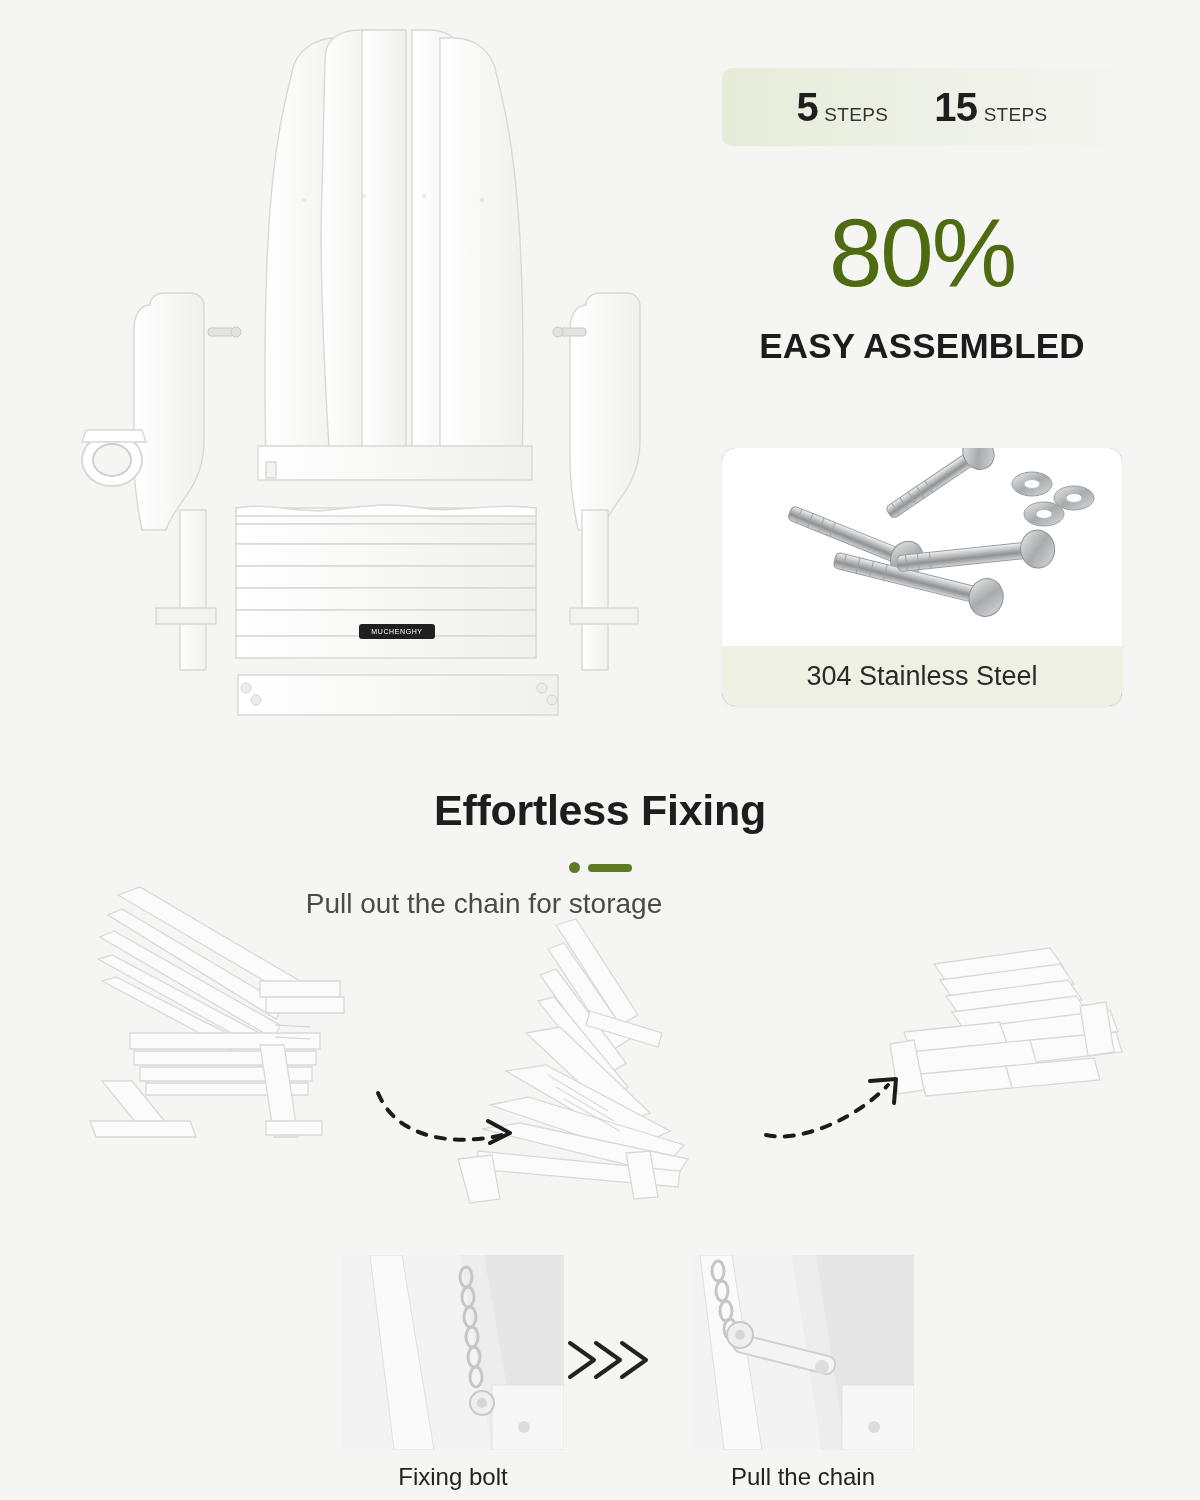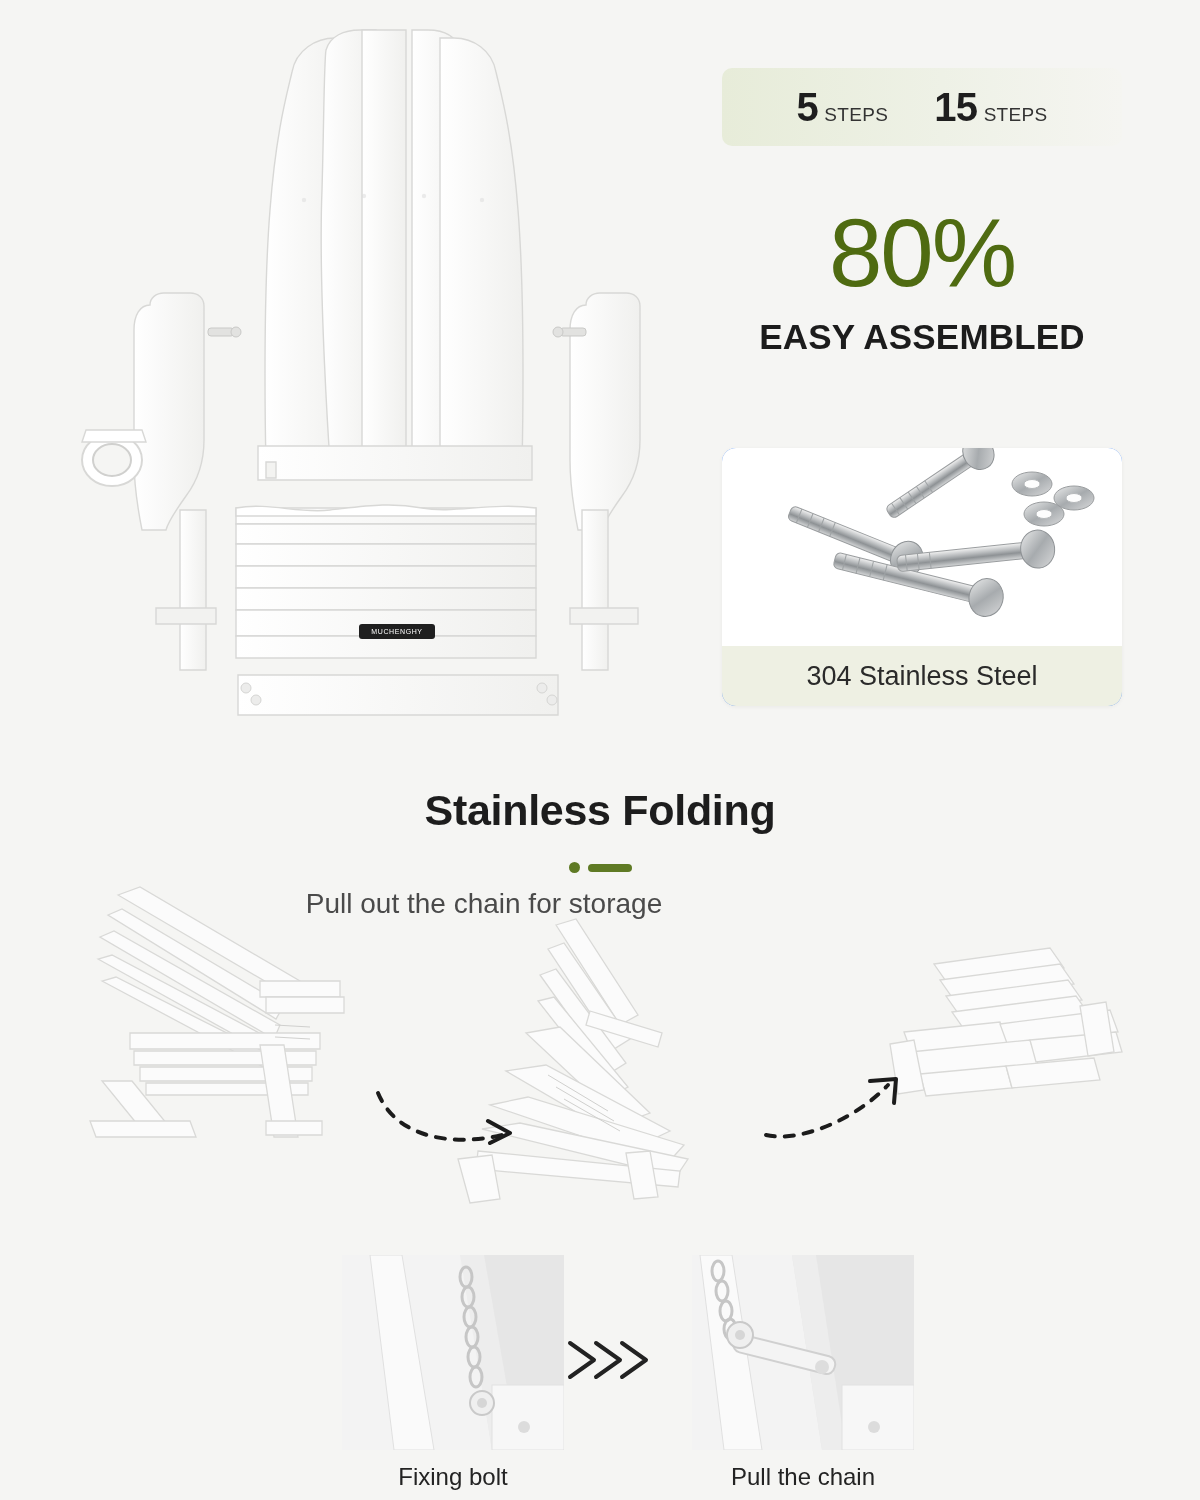--- a/index.html
+++ b/index.html
@@ -70,21 +70,21 @@
     text-align: center;
   }
   .pct {
     font-size: 96px;
     font-weight: normal;
     color: #4f6b11;
     line-height: 1;
     letter-spacing: -2px;
   }
   .pct-sub {
-    margin-top: 16px;
+    margin-top: 25px;
     font-size: 35px;
     font-weight: bold;
     color: #1c1c1c;
     letter-spacing: 0.2px;
   }
 
   
   .hw-card {
     position: absolute;
     left: 722px;
@@ -388,21 +388,21 @@
             <line x1="184" y1="100" x2="184" y2="116" stroke="#9ea2a4"></line>
             <line x1="196" y1="100" x2="196" y2="116" stroke="#9ea2a4"></line>
             <line x1="208" y1="100" x2="208" y2="116" stroke="#9ea2a4"></line>
           </g>
         </svg>
       </div>
       <div class="hw-label">304 Stainless Steel</div>
     </div>
   </div>
 
-  <div class="folding-title">Stainless Folding</div>
+  <div class="folding-title">Effortless Fixing</div>
   <div class="divider">
     <span class="dot"></span>
     <span class="bar"></span>
   </div>
   <div class="folding-sub">Pull out the chain for storage</div>
 
   <div class="steps-row">
 
     <svg class="fold-img" style="left:70px; top:-55px;" width="310" height="290" viewBox="0 0 310 290">
       <g fill="#fbfbfb" stroke="#d9d9d7" stroke-width="1.3">

